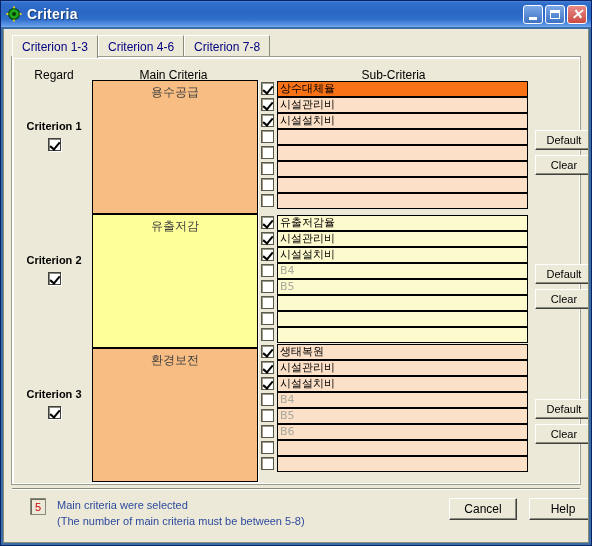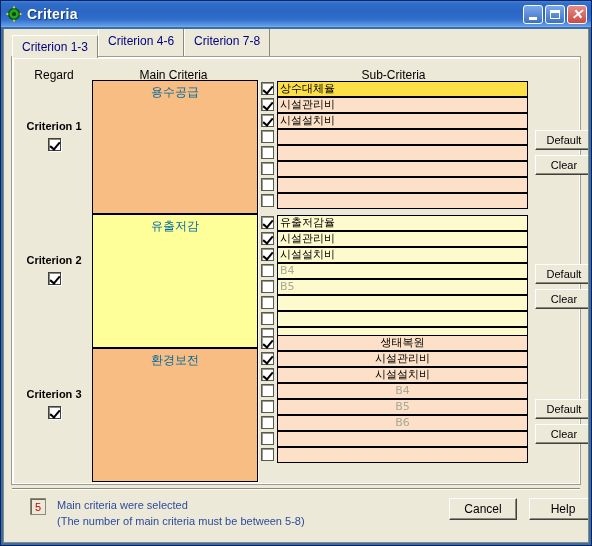--- a/index.html
+++ b/index.html
@@ -80,21 +80,21 @@
     overflow: hidden;
   }
 
   
   .tabstrip {
     position: absolute; left: 8px; top: 8px;
     display: flex; align-items: flex-end;
     height: 21px;
   }
   .tab {
-    height: 36px;
+    height: 23px;
     padding: 0 9px;
     font-size: 12px;
     color: #000080;
     background: #ece9d8;
     border: 1px solid #ffffff;
     border-right-color: #8a8a7a;
     border-bottom: none;
     display: flex; align-items: center;
     white-space: nowrap;
     position: relative;
@@ -153,21 +153,21 @@
   .mainbox {
     position: absolute;
     left: 79px; width: 166px;
     border: 1px solid #000000;
     box-shadow: 1px 1px 0 rgba(255,255,255,.8);
   }
   .mainbox span {
     display: block;
     text-align: center;
     font-size: 12px;
-    color: #0369a1;
+    color: #404040;
     padding-top: 3px;
     font-family: "DejaVu Sans", "Liberation Sans", sans-serif;
   }
 
   
   .sublist {
     position: absolute;
     left: 248px;
     width: 267px;
   }
@@ -311,21 +311,21 @@
       <div class="hdr hdr-main">Main Criteria</div>
       <div id="groups-host">
           <div class="crit-label" style="left: 2px; top: 62px;">Criterion 1</div>
           <div class="crit-cb" style="left: 35px; top: 80px;"></div>
           <div class="mainbox" style="top: 22px; height: 134px; background: rgb(247, 189, 130);">
             <span>용수공급</span>
           </div>
           <div class="sublist" style="top: 23px;">
             <div class="subrow">
               <div class="subcb checked"></div>
-              <div class="subfield" style="background: #fde047;">상수대체율</div>
+              <div class="subfield" style="background: #f97316;">상수대체율</div>
             </div>
             <div class="subrow">
               <div class="subcb checked"></div>
               <div class="subfield" style="background: rgb(252, 224, 200);">시설관리비</div>
             </div>
             <div class="subrow">
               <div class="subcb checked"></div>
               <div class="subfield" style="background: rgb(252, 224, 200);">시설설치비</div>
             </div>
             <div class="subrow">
@@ -390,21 +390,21 @@
               <div class="subfield" style="background: rgb(253, 250, 205);"></div>
             </div>
           </div>
           <div class="sidebtn" style="top: 206px;">Default</div>
           <div class="sidebtn" style="top: 231px;">Clear</div>
           <div class="crit-label" style="left: 2px; top: 330px;">Criterion 3</div>
           <div class="crit-cb" style="left: 35px; top: 348px;"></div>
           <div class="mainbox" style="top: 290px; height: 134px; background: rgb(247, 189, 130);">
             <span>환경보전</span>
           </div>
-          <div class="sublist" style="top: 277px; text-align: center;">
+          <div class="sublist" style="top: 286px;">
             <div class="subrow">
               <div class="subcb checked"></div>
               <div class="subfield" style="background: rgb(252, 224, 200);">생태복원</div>
             </div>
             <div class="subrow">
               <div class="subcb checked"></div>
               <div class="subfield" style="background: rgb(252, 224, 200);">시설관리비</div>
             </div>
             <div class="subrow">
               <div class="subcb checked"></div>

